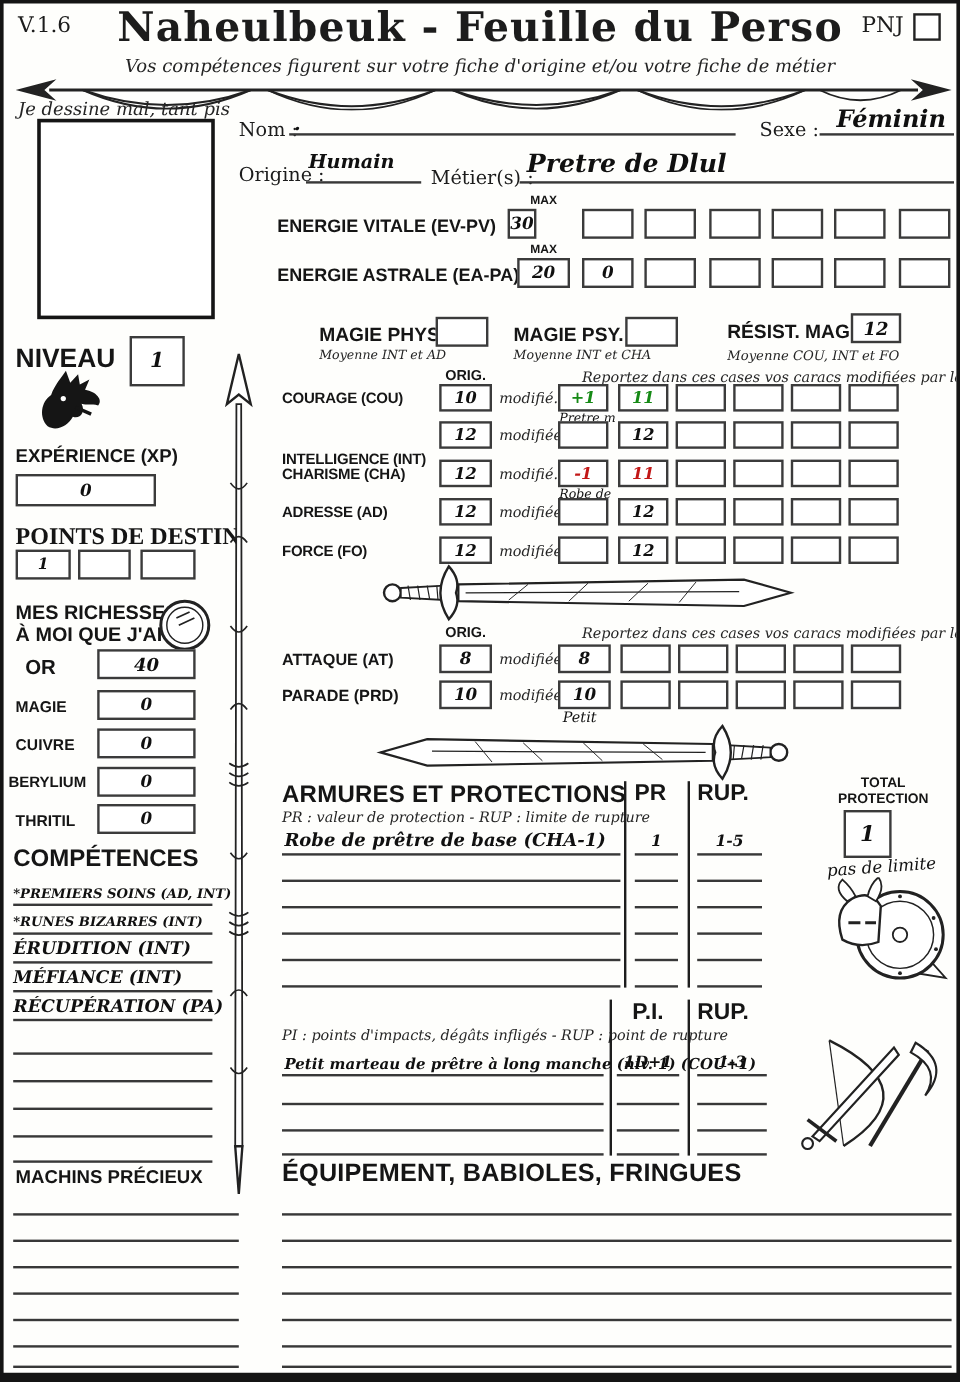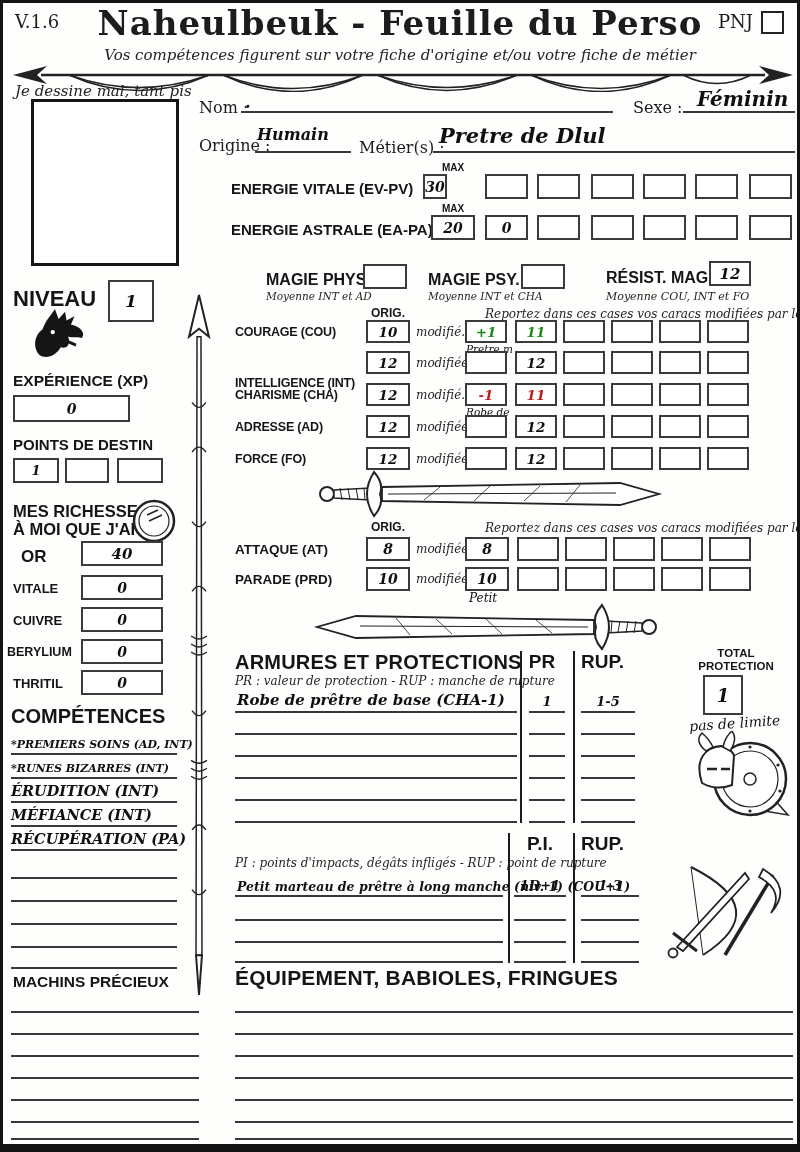--- a/index.html
+++ b/index.html
@@ -244,21 +244,21 @@
     <circle cx="9" cy="25" r="7" fill="#fff" stroke="#222" stroke-width="2"></circle>
     <path d="M16,21 L52,19 L52,31 L16,29 Z" fill="#fff" stroke="#222" stroke-width="1.5"></path>
     <path d="M22,19 L24,31 M30,19 L32,31 M38,19 L40,30 M46,19 L47,31" stroke="#222" stroke-width="1"></path>
     <path d="M56,3 Q42,25 56,47 Q66,36 62,25 Q66,14 56,3 Z" fill="#fff" stroke="#222" stroke-width="2"></path>
     <path d="M64,18 L302,14 L341,25 L302,36 L64,32 Z" fill="#fff" stroke="#222" stroke-width="1.8"></path>
     <path d="M70,25 L298,24" stroke="#222" stroke-width="1"></path>
     <path d="M122,18 L106,31 M172,17 L156,32 M222,17 L206,32 M262,16 L248,33" stroke="#222" stroke-width="0.8"></path>
   </svg>
 
   <div class="abs hl" style="left:232px;top:648px;font-size:20px;letter-spacing:0.2px;">ARMURES ET PROTECTIONS</div>
-  <div class="abs script" style="left:232px;top:671px;font-size:12px;">PR : valeur de protection - RUP : manche de rupture</div>
+  <div class="abs script" style="left:232px;top:671px;font-size:12px;">PR : valeur de protection - RUP : limite de rupture</div>
   <div class="vline" style="left:517px;top:648px;height:172px;"></div>
   <div class="vline" style="left:570px;top:648px;height:172px;"></div>
   <div class="abs hl ctr" style="left:519px;top:648px;width:40px;font-size:19px;">PR</div>
   <div class="abs hl" style="left:578px;top:648px;font-size:19px;">RUP.</div>
 
   <div class="fline" style="left:232px;top:688px;width:282px;height:22px;">
     <span class="hand abs" style="left:2px;top:0px;font-size:15px;">Robe de prêtre de base (CHA-1)</span>
   </div>
   <div class="fline ctr" style="left:526px;top:688px;width:36px;height:22px;">
       <span class="hand" style="font-size:13px;">1</span>
@@ -357,21 +357,21 @@
     <path d="M12,66 C2,56 4,38 16,30 C20,18 28,10 33,2 L38,16 L47,6 L49,18 L60,12 L55,24 C68,26 76,36 70,42 C62,40 57,42 51,40 C56,50 49,58 41,55 C35,66 22,72 12,66 Z" fill="#151515"></path>
     <circle cx="30" cy="34" r="3" fill="#fff"></circle>
     <path d="M44,44 L62,52" stroke="#151515" stroke-width="4"></path>
   </svg>
 
   <div class="abs hl" style="left:10px;top:369px;font-size:15.5px;">EXPÉRIENCE (XP)</div>
   <div class="box" style="left:10px;top:392px;width:117px;height:27px;border-width:2.5px;">
       <span class="hand" style="font-size:14px;">0</span>
     </div>
 
-  <div class="abs hl" style="left:10px;top:433px;font-size:15px;">POINTS DE DESTIN</div>
+  <div class="abs hl" style="left:10px;top:433px;font-size:20px;font-family:Liberation Serif, serif;">POINTS DE DESTIN</div>
   <div class="box" style="left:10px;top:455px;width:46px;height:25px;">
       <span class="hand" style="font-size:13px;">1</span>
     </div>
   <div class="box" style="left:62px;top:455px;width:44px;height:25px;">
       <span class="hand" style="font-size:13px;"></span>
     </div>
   <div class="box" style="left:114px;top:455px;width:46px;height:25px;">
       <span class="hand" style="font-size:13px;"></span>
     </div>
 
@@ -380,21 +380,21 @@
   <svg class="abs" style="left:128px;top:495px;" width="46" height="46" viewBox="0 0 46 46">
     <circle cx="23" cy="23" r="20" fill="#fff" stroke="#222" stroke-width="2.5"></circle>
     <circle cx="23" cy="23" r="15" fill="none" stroke="#222" stroke-width="1.2"></circle>
     <path d="M16,17 L27,12 M18,23 L31,17" stroke="#222" stroke-width="1.5"></path>
   </svg>
 
   <div class="abs hl" style="left:18px;top:544px;font-size:17px;">OR</div>
   <div class="box" style="left:78px;top:538px;width:82px;height:25px;border-width:2.5px;">
       <span class="hand" style="font-size:15px;">40</span>
     </div>
-  <div class="abs hl" style="left:10px;top:578px;font-size:13px;">VITALE</div>
+  <div class="abs hl" style="left:10px;top:578px;font-size:13px;">MAGIE</div>
   <div class="box" style="left:78px;top:572px;width:82px;height:25px;border-width:2.5px;">
       <span class="hand" style="font-size:14px;">0</span>
     </div>
   <div class="abs hl" style="left:10px;top:610px;font-size:13px;">CUIVRE</div>
   <div class="box" style="left:78px;top:604px;width:82px;height:25px;border-width:2.5px;">
       <span class="hand" style="font-size:14px;">0</span>
     </div>
   <div class="abs hl" style="left:4px;top:642px;font-size:12.5px;">BERYLIUM</div>
   <div class="box" style="left:78px;top:636px;width:82px;height:25px;border-width:2.5px;">
       <span class="hand" style="font-size:14px;">0</span>

